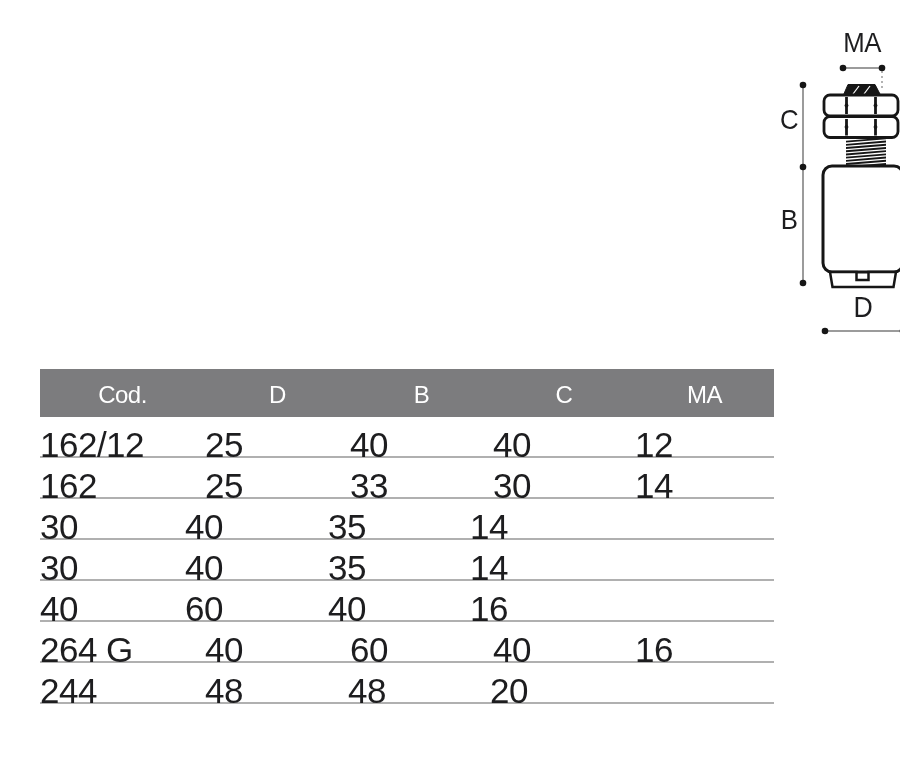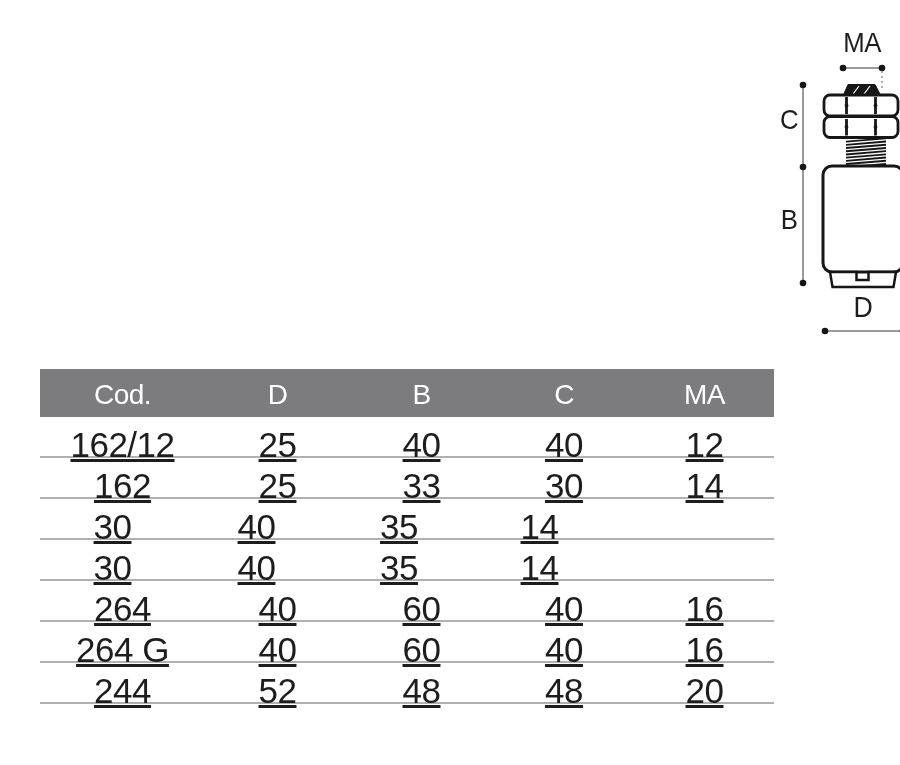--- a/index.html
+++ b/index.html
@@ -22,28 +22,28 @@
     white-space:nowrap;letter-spacing:-0.5px;
   }
 
   
   .spec-table{position:absolute;left:10px;top:369px;width:734px;}
   .thead{
     display:flex;height:48px;background:var(--table-header-bg);
     color:var(--table-header-text);
   }
   .th{
-    font-size:28px;line-height:48px;text-align:center;position:relative;top:2px;
+    font-size:24px;line-height:48px;text-align:center;position:relative;top:2px;
     letter-spacing:-0.5px;
   }
   .tbody{width:734px;}
   .tr{display:flex;height:41px;border-bottom:2px solid var(--row-divider);}
   .td{
-    font-size:35px;line-height:41px;color:var(--ink);text-align:center;
-    position:relative;top:7px;letter-spacing:-0.5px;text-decoration:underline;
+    font-size:35px;line-height:41px;color:var(--ink);text-align:left;
+    position:relative;top:7px;letter-spacing:-0.5px;
   }
   .c0{width:165px;} .c1{width:145px;} .c2{width:143px;} .c3{width:142px;} .c4{width:139px;}
 </style>
 </head>
 <body>
 
 <div class="sheet">
 
   <svg class="drawing-svg" viewBox="0 0 900 765" aria-hidden="true">
 
@@ -142,35 +142,33 @@
         <div class="td c3">35</div>
         <div class="td c4">14</div>
       </div>
       <div class="tr">
         <div class="td c1">30</div>
         <div class="td c2">40</div>
         <div class="td c3">35</div>
         <div class="td c4">14</div>
       </div>
       <div class="tr">
-        <div class="td c0">264</div>
         <div class="td c1">40</div>
         <div class="td c2">60</div>
         <div class="td c3">40</div>
         <div class="td c4">16</div>
       </div>
       <div class="tr">
         <div class="td c0">264 G</div>
         <div class="td c1">40</div>
         <div class="td c2">60</div>
         <div class="td c3">40</div>
         <div class="td c4">16</div>
       </div>
       <div class="tr">
         <div class="td c0">244</div>
-        <div class="td c1">52</div>
         <div class="td c2">48</div>
         <div class="td c3">48</div>
         <div class="td c4">20</div>
       </div>
     </div>
   </div>
 </div>
 
 </body></html>

